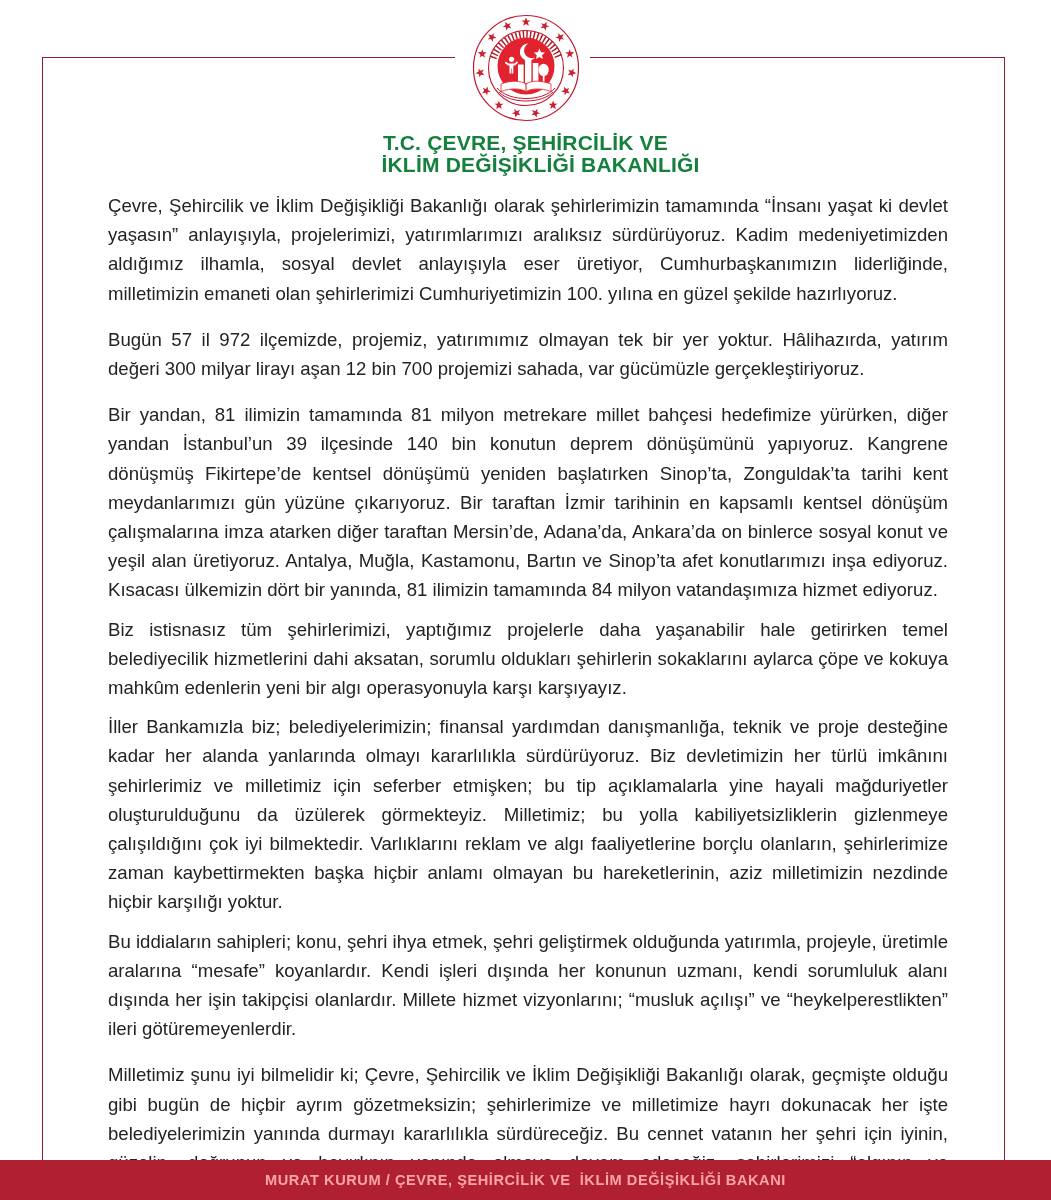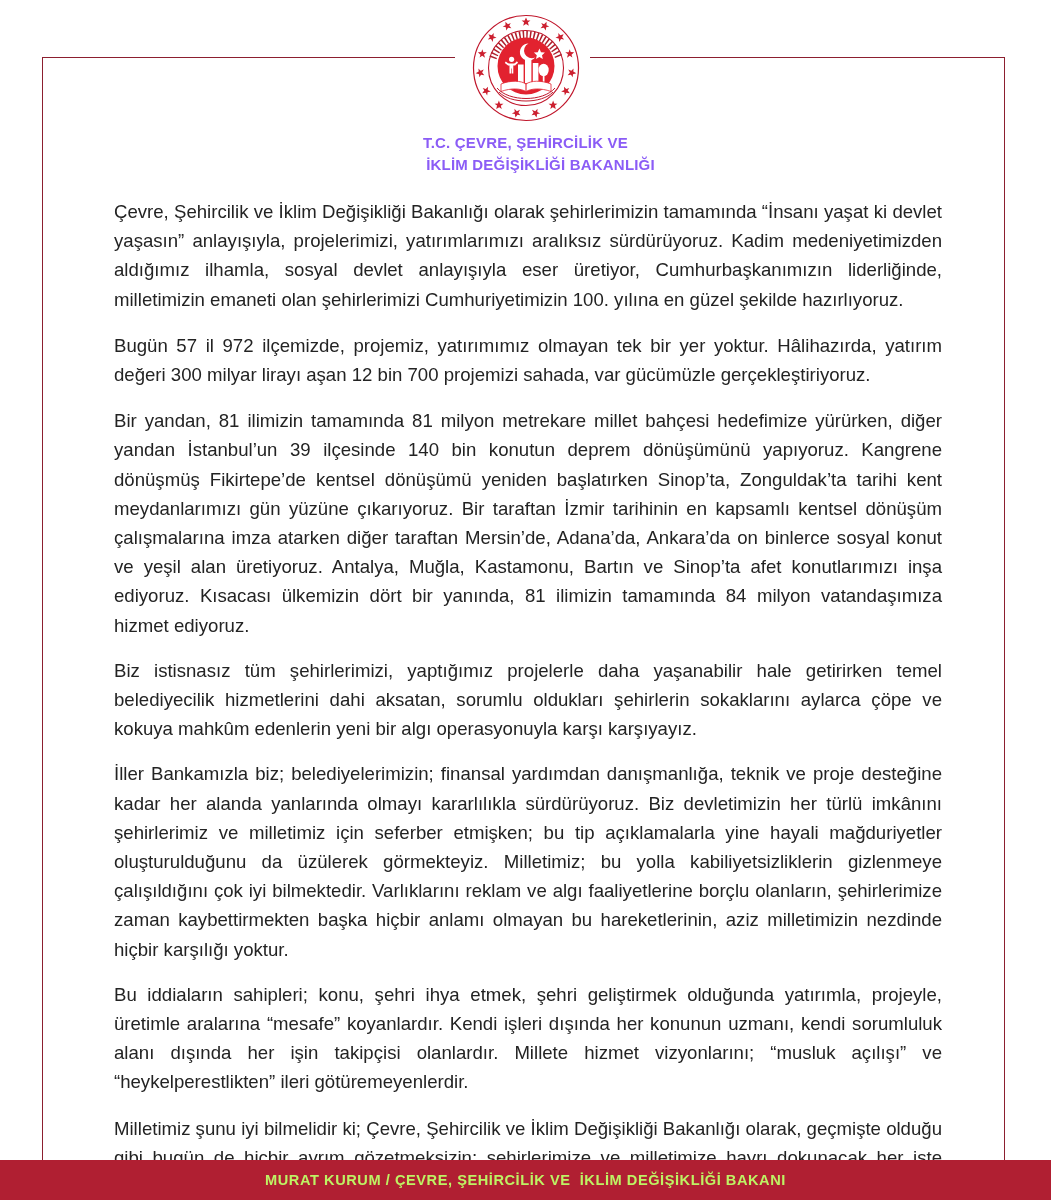--- a/index.html
+++ b/index.html
@@ -56,37 +56,37 @@
     margin-top: 12px;
     display: flex;
     justify-content: center;
   }
   .seal {
     display: block;
   }
 
   .ministry-title {
     margin-top: 8px;
-    color: #8b5cf6;
+    color: #15803d;
     font-weight: bold;
-    font-size: 15px;
+    font-size: 21px;
     line-height: 22px;
     letter-spacing: 0.2px;
   }
   .ministry-title .line2 { display: block; padding-left: 30px; }
 
   .body-area {
     position: absolute;
     left: 98px;
     top: 181px;
     width: 860px;
   }
 
   .para {
-    margin: 16px;
+    margin: 10px;
     color: #232323;
     font-size: 18.6px;
     line-height: 29.2px;
     text-align: justify;
     text-justify: inter-word;
     hyphens: none;
   }
   .para + .para { margin-top: 17px; }
   .para.tight + .para.tight { margin-top: 0; }
 
@@ -95,21 +95,21 @@
     left: 0;
     bottom: 0;
     width: 1051px;
     height: 40px;
     background: #b01f32;
     display: flex;
     align-items: center;
     justify-content: center;
   }
   .footer-text {
-    color: #bef264;
+    color: #fca5a5;
     font-weight: bold;
     font-size: 14.6px;
     letter-spacing: 0.55px;
     white-space: pre;
   }
 </style>
 </head>
 <body>
 
 <div class="page">

